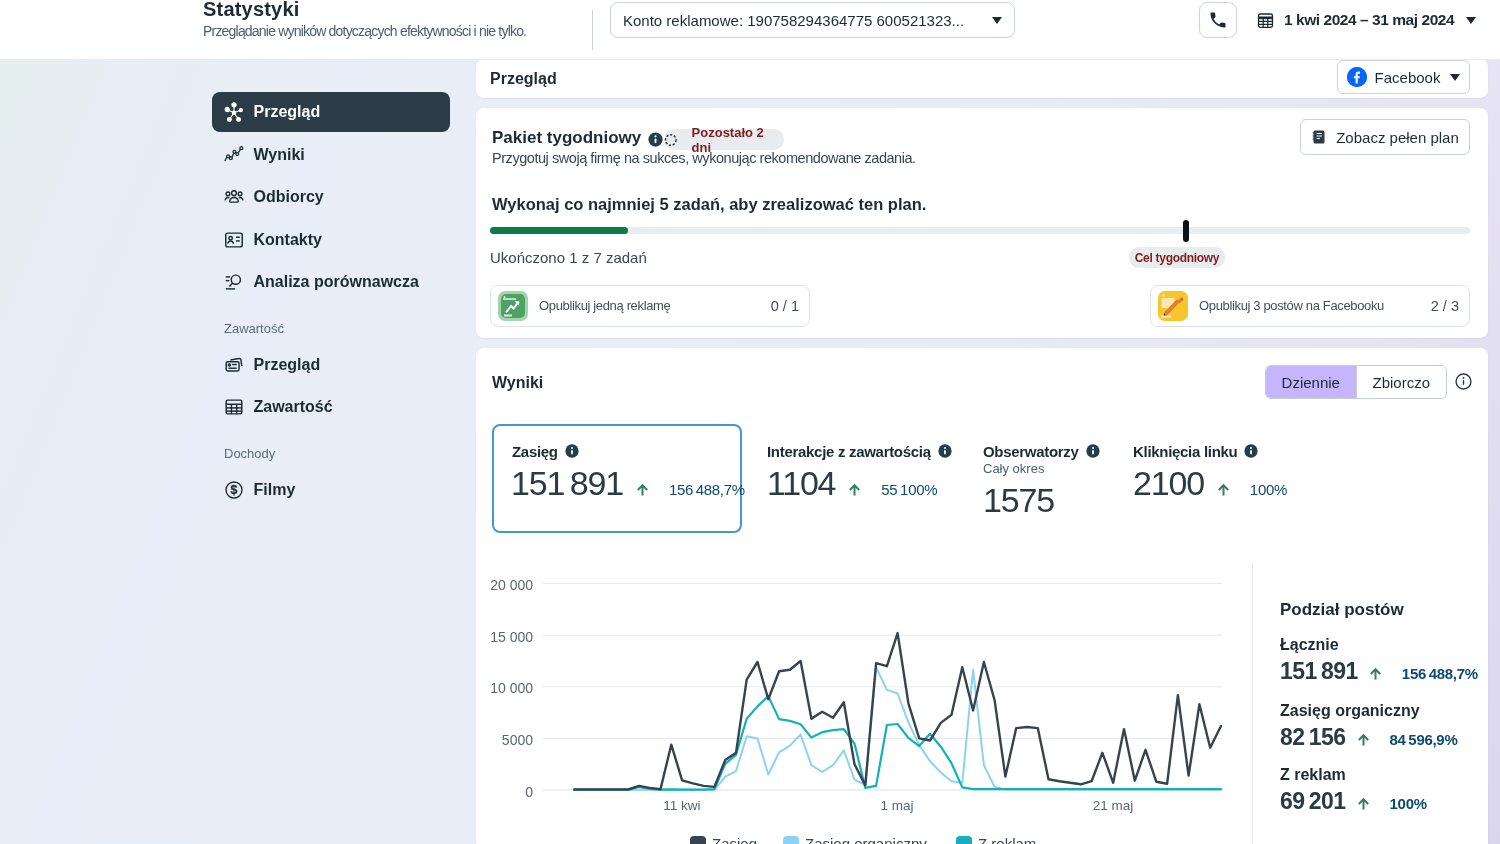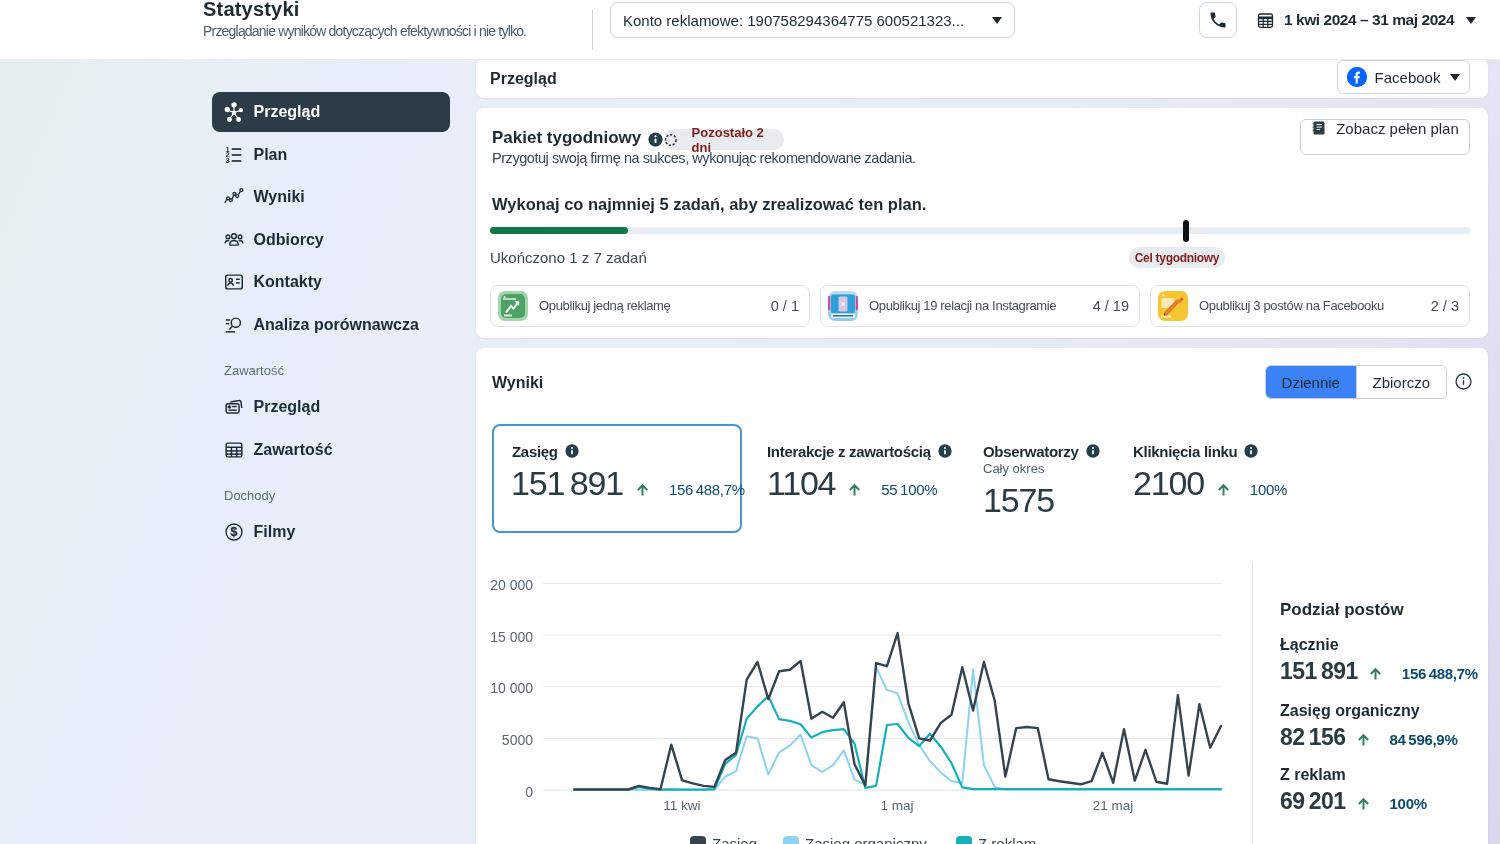--- a/index.html
+++ b/index.html
@@ -20,36 +20,36 @@
 .topbar{left:476px;top:59px;width:1012px;height:39px}
 .topbar .t{position:absolute;left:14px;top:11px;font-size:16px;font-weight:bold}
 .fbsel{position:absolute;left:861px;top:1px;width:133px;height:34px;border:1px solid #ccd3da;border-radius:6px;display:flex;align-items:center;justify-content:center;gap:8px;font-size:15px}
 .fbc{width:20px;height:20px;border-radius:50%;background:#0866ff;position:relative}
 .fbc svg{position:absolute;left:0;top:0}
 .pakiet{left:476px;top:108px;width:1012px;height:230px}
 .pk-title{position:absolute;left:16px;top:20px;font-size:17px;font-weight:bold}
 .pk-info{position:absolute;left:172px;top:24px}
 .pill{position:absolute;background:#e9ecee;border-radius:10px;font-size:13px;font-weight:bold;color:#7f1d1d;display:flex;align-items:center;justify-content:center;gap:14px}
 .pk-pill{left:188px;top:21px;width:120px;height:21px}
-.planbtn{position:absolute;left:824px;top:11px;width:170px;height:36px;border:1px solid #c9d0d6;border-radius:6px;display:flex;align-items:flex-start;justify-content:center;gap:9px;font-size:15px;color:#1c2b33}
+.planbtn{position:absolute;left:824px;top:11px;width:170px;height:36px;border:1px solid #c9d0d6;border-radius:6px;display:flex;align-items:center;justify-content:center;gap:9px;font-size:15px;color:#1c2b33}
 .pk-sub{position:absolute;left:16px;top:42px;font-size:14.5px;letter-spacing:-0.45px;color:#344854}
 .pk-bold{position:absolute;left:16px;top:87px;font-size:16.5px;font-weight:bold}
 .track{position:absolute;left:14px;top:119px;width:980px;height:7px;border-radius:4px;background:#e9edf0}
 .fill{width:138px;height:7px;border-radius:4px;background:#0e7a4a}
 .marker{position:absolute;left:707px;top:112px;width:5.5px;height:22px;border-radius:3px;background:#0d1216}
 .pk-done{position:absolute;left:14px;top:141px;font-size:15px;color:#344854}
 .pk-goal{left:653px;top:139px;width:96px;height:21px;font-size:12px;letter-spacing:-0.3px}
 .task{position:absolute;top:176.5px;width:320px;height:42px;border:1px solid #dde2e6;border-radius:8px;display:flex;align-items:center;background:#fff}
 .task .ic{width:30px;height:30px;border-radius:7px;margin-left:7px;flex:none;position:relative;overflow:hidden}
 .task .tx{font-size:13px;letter-spacing:-0.35px;color:#404f5a;margin-left:11px;flex:1;white-space:nowrap;overflow:hidden}
 .task .ct{font-size:14.5px;color:#404f5a;margin-right:10px;white-space:nowrap}
 .wyniki{left:476px;top:348px;width:1012px;height:496px;border-radius:8px 8px 0 0}
 .wy-title{position:absolute;left:16px;top:26px;font-size:16px;font-weight:bold}
 .toggle{position:absolute;left:789px;top:17px;width:182px;height:34px;border:1px solid #c6cdd3;border-radius:6px;display:flex;overflow:hidden;font-size:15px;color:#1c2b33}
-.toggle .a{width:91px;display:flex;align-items:center;justify-content:center;background:#3b82f6;border-right:1px solid #c6cdd3}
+.toggle .a{width:91px;display:flex;align-items:center;justify-content:center;background:#c4b5fd;border-right:1px solid #c6cdd3}
 .toggle .b{width:90px;display:flex;align-items:center;justify-content:center;background:#fff}
 .iout{position:absolute;left:979px;top:25px}
 .m1{position:absolute;left:16px;top:76px;width:250px;height:109px;border:2px solid #4696d2;border-radius:8px}
 .mlabel{position:absolute;font-size:15px;font-weight:bold;letter-spacing:-0.3px;display:flex;align-items:center;gap:7px;white-space:nowrap}
 .mnum{position:absolute;font-size:34px;letter-spacing:-1.2px;color:#2a3b44;display:flex;align-items:baseline;white-space:nowrap}
 .mdelta{font-size:15px;color:#0c4a6e;letter-spacing:-0.3px;margin-left:13px;display:flex;align-items:baseline;gap:20px}
 .ar2{align-self:center;margin-top:1px}
 .grey13{position:absolute;font-size:13px;color:#49606d}
 .vdiv{position:absolute;left:776px;top:215px;width:1px;height:281px;background:#e4e7ea}
 .rp-h{position:absolute;left:804px;font-size:17px;font-weight:bold}
@@ -96,33 +96,20 @@
           <circle cx="12" cy="4.2" r="2.3"></circle>
           <circle cx="4.6" cy="9.3" r="2.3"></circle>
           <circle cx="19.5" cy="10" r="1.7"></circle>
           <circle cx="7" cy="20.2" r="2.1"></circle>
           <circle cx="17" cy="20.2" r="2.1"></circle>
         </g>
       </svg>
       <span>Przegląd</span>
     </div>
   <div class="nitem">
-      <svg width="22" height="22" viewBox="0 0 24 24">
-        <g stroke="#1c2b33" stroke-width="1.8" fill="none">
-          <line x1="9.5" y1="5.5" x2="20" y2="5.5"></line>
-          <line x1="9.5" y1="12" x2="20" y2="12"></line>
-          <line x1="9.5" y1="18.5" x2="20" y2="18.5"></line>
-        </g>
-        <text x="3" y="8.2" font-size="7.5" font-weight="bold" fill="#1c2b33">1</text>
-        <text x="3" y="14.7" font-size="7.5" font-weight="bold" fill="#1c2b33">2</text>
-        <text x="3" y="21.2" font-size="7.5" font-weight="bold" fill="#1c2b33">3</text>
-      </svg>
-      <span>Plan</span>
-    </div>
-  <div class="nitem">
       <svg width="22" height="22" viewBox="0 0 24 24" fill="none" stroke="#1c2b33" stroke-width="1.6">
         <path d="M2 18.5c1.2-2.5 2.3-5 3.5-5 1.3 0 1.7 2 3 2s2.5-4.5 4-7" stroke-width="1.5"></path>
         <path d="m12.5 8.5 3 2.5L20 4.5" stroke-width="1.5"></path>
         <circle cx="5.5" cy="13.5" r="1.6" fill="#eef4f5" stroke-width="1.4"></circle>
         <circle cx="8.5" cy="15.5" r="1.6" fill="#eef4f5" stroke-width="1.4"></circle>
         <circle cx="12.5" cy="8.5" r="1.6" fill="#eef4f5" stroke-width="1.4"></circle>
         <circle cx="15.5" cy="11" r="1.6" fill="#eef4f5" stroke-width="1.4"></circle>
         <circle cx="20" cy="4.5" r="1.6" fill="#eef4f5" stroke-width="1.4"></circle>
       </svg>
       <span>Wyniki</span>
@@ -239,35 +226,20 @@
         <svg style="position:absolute;left:0;top:0" width="30" height="30" viewBox="0 0 30 30">
           <path d="M5 8h13" stroke="#dff0e2" stroke-width="1.6"></path>
           <circle cx="6.5" cy="6" r="1" fill="#dff0e2"></circle>
           <path d="M8 21.5 13 15l2.5 2.5L20.5 11" stroke="#fff" stroke-width="2" fill="none"></path>
           <path d="M16.5 10.2h4.6v4.6z" fill="#fff"></path>
           <path d="M6 24.5h8" stroke="#dff0e2" stroke-width="2"></path>
         </svg>
       </div>
     <div class="tx">Opublikuj jedną reklamę</div>
       <div class="ct">0 / 1</div>
-  </div>
-  <div class="task" style="left:344px">
-    <div class="ic" style="background:linear-gradient(180deg,#b9e1f4,#8ecbe9)">
-        <svg style="position:absolute;left:0;top:0" width="30" height="30" viewBox="0 0 30 30">
-          <rect x="0" y="5" width="2.2" height="14" fill="#c84f94"></rect>
-          <rect x="27.8" y="5" width="2.2" height="14" fill="#c84f94"></rect>
-          <rect x="3" y="3.5" width="24" height="19" rx="2" fill="#2f9ed6"></rect>
-          <rect x="10.5" y="5.5" width="9" height="15" rx="1.5" fill="#d9c9e8"></rect>
-          <path d="m13.8 10.8 3.4 2.2-3.4 2.2z" fill="#fff"></path>
-          <rect x="3" y="22.5" width="24" height="4.5" rx="1.5" fill="#eef6fb"></rect>
-          <rect x="5" y="24" width="20" height="1.6" fill="#2f7ea6"></rect>
-        </svg>
-      </div>
-    <div class="tx">Opublikuj 19 relacji na Instagramie</div>
-      <div class="ct">4 / 19</div>
   </div>
   <div class="task" style="left:674px">
     <div class="ic" style="background:#f6c62f">
         <svg style="position:absolute;left:0;top:0" width="30" height="30" viewBox="0 0 30 30">
           <circle cx="5.5" cy="4.5" r="1" fill="#fff"></circle>
           <rect x="3.5" y="7" width="13" height="10" rx="1" fill="#f9e9b0"></rect>
           <path d="M3 25.5h10" stroke="#fbf1cf" stroke-width="2.2"></path>
           <path d="m7.5 23 12-12.5" stroke="#e2802a" stroke-width="4" stroke-linecap="round"></path>
           <path d="m19.5 10.5 2.3-2.4 2 2-2.3 2.4z" fill="#e2802a"></path>
           <path d="m21.8 8.1 1.2-1.2c.4-.4 1.1-.4 1.5 0l.5.5c.4.4.4 1.1 0 1.5l-1.2 1.2z" fill="#d94f4f"></path>

